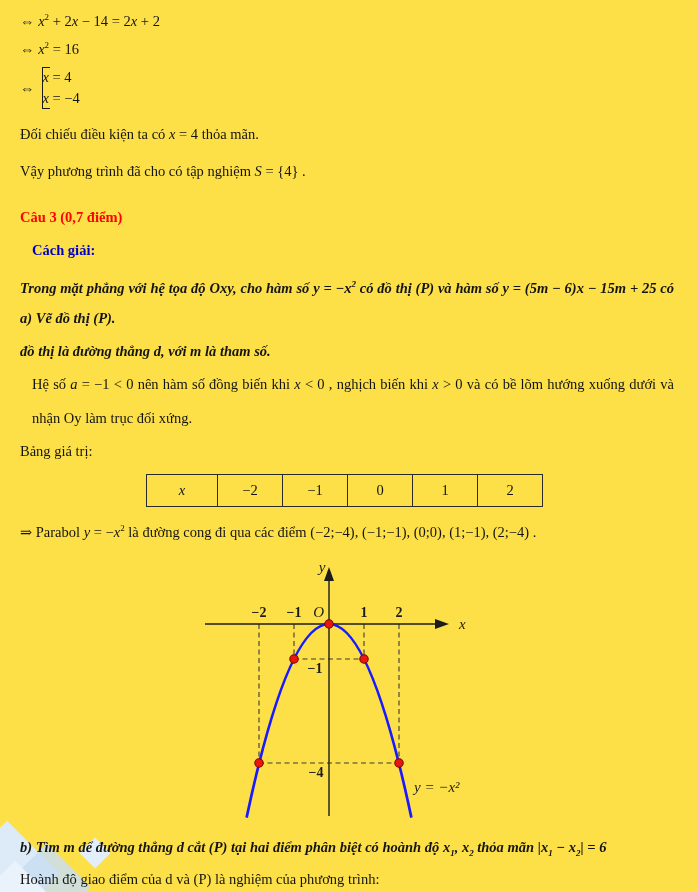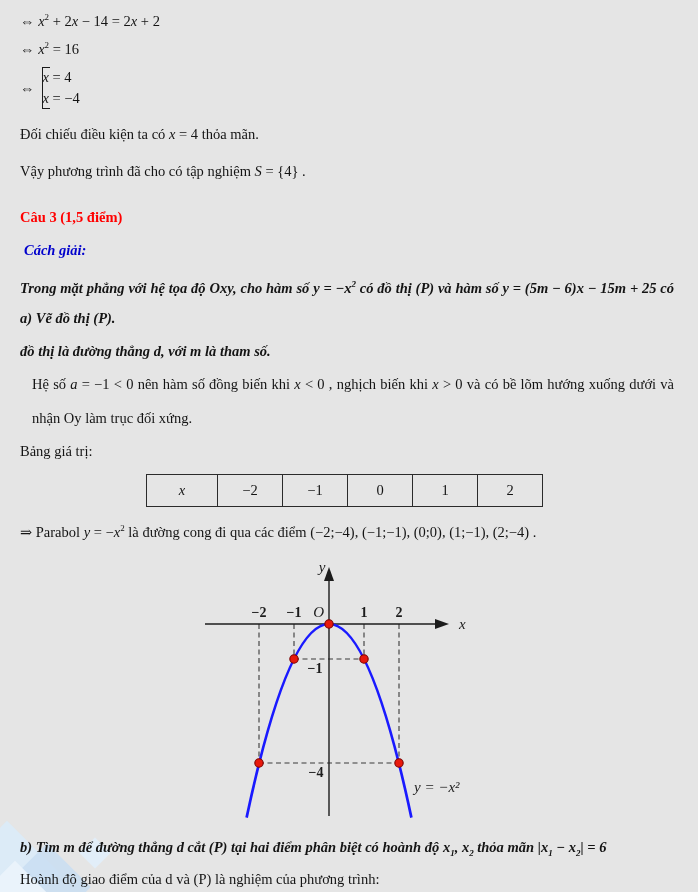--- a/index.html
+++ b/index.html
@@ -1,38 +1,38 @@
 <!DOCTYPE html>
 <html><head>
 <meta charset="utf-8">
 <style>
   html,body{margin:0;padding:0;background:#888;}
   .page{
-    position:relative; width:698px; height:892px; background:#e5e5e5;
+    position:relative; width:698px; height:892px; background:#fde047;
     font-family:"Liberation Serif","DejaVu Serif",serif;
     color:#141414; overflow:hidden; margin:0 auto;
     box-sizing:border-box; padding:8px 24px 0 20px; font-size:14.5px;
   }
   .content{position:relative;z-index:1;}
   p,div.line{margin:0;}
   sup{font-size:62%; line-height:0; vertical-align:super;}
   sub{font-size:62%; line-height:0; vertical-align:sub;}
   i{font-style:italic;}
   .eq{line-height:22px; margin:2px 0 6px 0;}
   .eq-row{display:flex; align-items:center; margin:4px 0 10px 0;}
   .arr{margin-right:7px;}
   .brk{position:relative; padding:1px 0 1px 1px;}
   .brk::before{content:""; position:absolute; left:0; top:1px; bottom:1px; width:7px;
     border:1.5px solid #1a1a1a; border-right:none;}
   .brk .line{line-height:21px;}
   .para{line-height:29px;}
   .p-doichieu{margin:2px 0 8px 0;}
   .p-vay{margin:0 0 21px 0;}
   .h-red{color:#ff0000; font-weight:bold; margin:0 0 13px 0; line-height:20px;}
-  .h-blue{color:#0000cc; font-weight:bold; margin:0 0 13px 4px; line-height:20px;font-style:italic;}
+  .h-blue{color:#0000cc; font-weight:bold; margin:0 0 13px 12px; line-height:20px;}
   .bi{font-weight:bold; font-style:italic;}
   .jl{text-align:justify; text-align-last:justify;}
   .p-problem{margin:0 0 4px 0; line-height:30px;}
   .p-a{margin:0 0 7px 0; line-height:22px;}
   .p-heso{margin:0 0 5px 12px; line-height:29px;}
   .p-bang{margin:8px 0 13px 0; line-height:20px;}
   table.vtab{border-collapse:collapse; margin:0 0 14px 126px;}
   table.vtab td{border:1.2px solid #2b2b2b; width:64px; height:31px;
     text-align:center; vertical-align:middle; font-size:14.5px; padding:0;}
   table.vtab td.first{width:70px;}
@@ -65,21 +65,21 @@
       <span class="arr">⇔</span>
       <div class="brk">
         <div class="line"><i>x</i> = 4</div>
         <div class="line"><i>x</i> = −4</div>
       </div>
     </div>
 
     <p class="para p-doichieu">Đối chiếu điều kiện ta có <i>x</i> = 4 thỏa mãn.</p>
     <p class="para p-vay">Vậy phương trình đã cho có tập nghiệm <i>S</i> = {4} .</p>
 
-    <p class="h-red">Câu 3 (1,5 điểm)</p>
+    <p class="h-red">Câu 3 (0,7 điểm)</p>
     <p class="h-blue">Cách giải:</p>
 
     <p class="bi p-problem jl">Trong mặt phẳng với hệ tọa độ Oxy, cho hàm số y = −x<sup>2</sup> có đồ thị (P) và hàm số y = (5m − 6)x − 15m + 25 có</p>
     <p class="bi p-a">a) Vẽ đồ thị (P).</p>
 
     <p class="bi p-problem">đồ thị là đường thẳng d, với m là tham số.</p>
 
     <p class="para p-heso jl">Hệ số <i>a</i> = −1 &lt; 0 nên hàm số đồng biến khi <i>x</i> &lt; 0 , nghịch biến khi <i>x</i> &gt; 0 và có bề lõm hướng xuống dưới và</p>
     <p class="para p-heso">nhận Oy làm trục đối xứng.</p>
 

